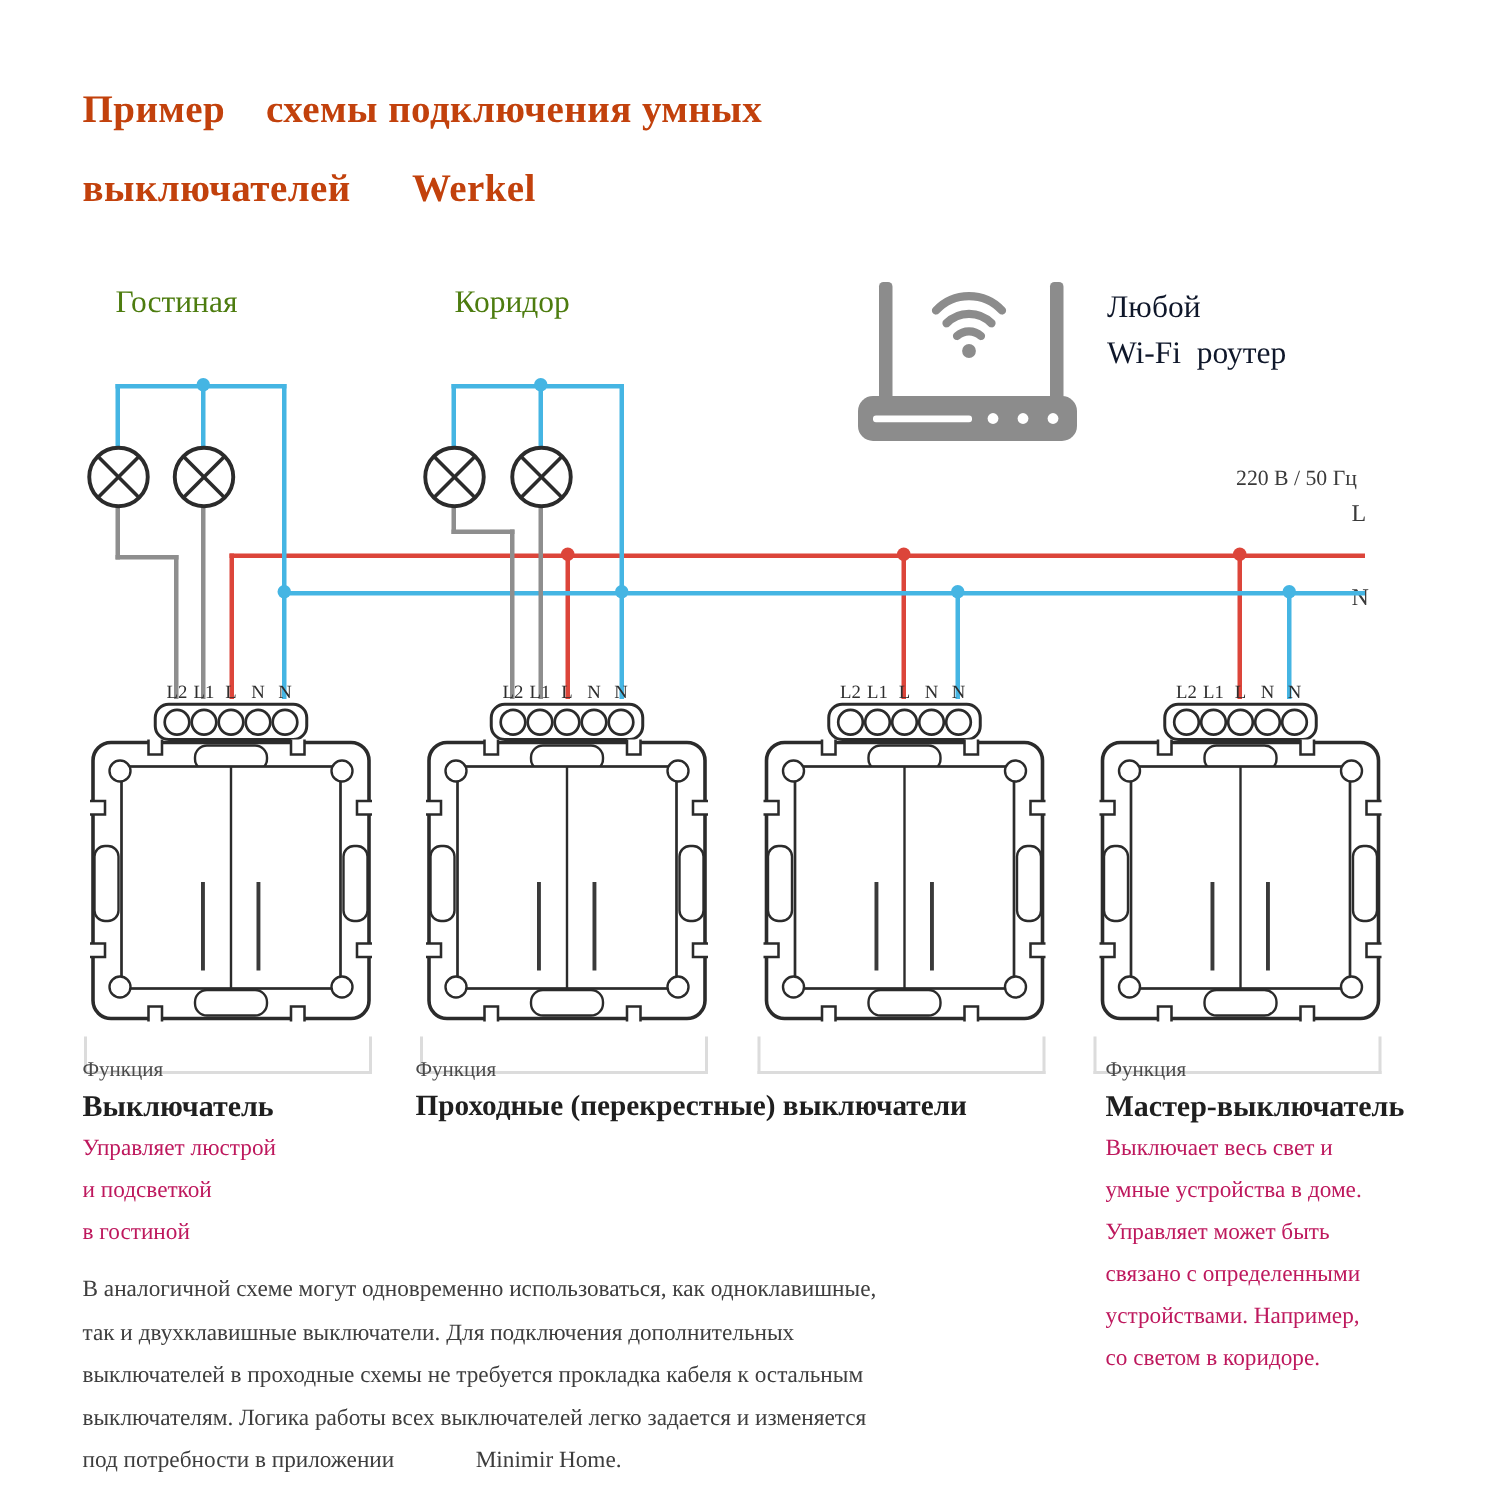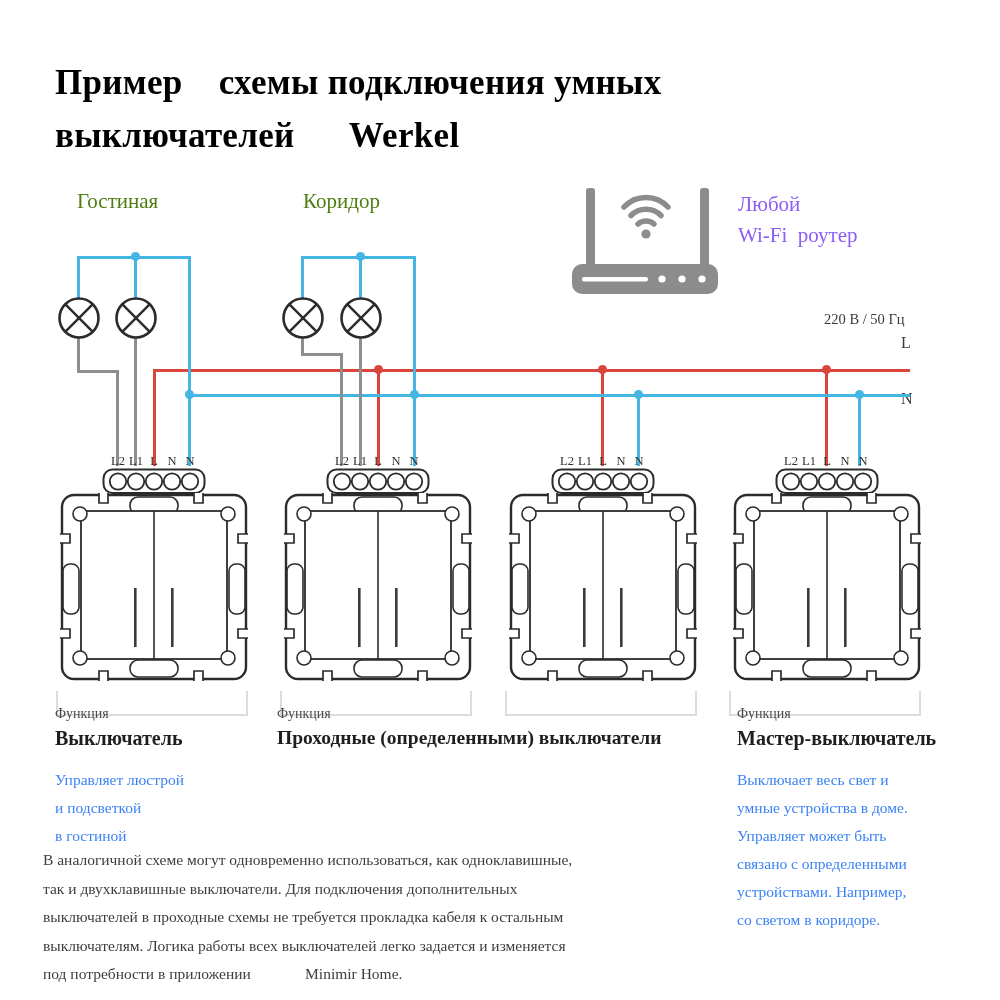--- a/index.html
+++ b/index.html
@@ -2,23 +2,23 @@
 <html style="--wire-live: #dc453a; --wire-neutral: #45b5e3; --wire-switched: #8e8e8e; --router: #8c8c8c; --ink: #2b2b2b;"><head>
 <meta charset="utf-8">
 <style>
   html,body{margin:0;padding:0;background:#fff;}
   .canvas{position:relative;width:1000px;height:1000px;background:#fff;overflow:hidden;
           font-family:"Liberation Serif", serif;color:var(--ink,#2b2b2b);}
   .abs{position:absolute;}
   .pre{white-space:pre-wrap;}
 
   
-  .page-title{left:55px;top:56px;font-size:35px;font-weight:700;line-height:53px;letter-spacing:.3px;color:#000000;}
+  .page-title{left:55px;top:46px;font-size:26px;font-weight:700;line-height:53px;letter-spacing:.3px;color:#c2410c;}
   .room-label{top:189px;font-size:21px;color:#4d7c0f;}
-  .router-label{left:738px;top:189px;font-size:21px;line-height:31px;color:#8b5cf6;}
+  .router-label{left:738px;top:189px;font-size:21px;line-height:31px;color:#0f172a;}
   .power-label{left:824px;top:311px;font-size:14.5px;color:#3a3a3a;}
   .ln-label{left:901px;font-size:16px;color:#3a3a3a;}
 
   
   .w{position:absolute;}
   .wh{height:3px;} .wv{width:3px;}
   .live{background:var(--wire-live,#dc453a);}
   .neutral{background:var(--wire-neutral,#45b5e3);}
   .gray{background:var(--wire-switched,#8e8e8e);}
   .dot{position:absolute;width:9px;height:9px;border-radius:50%;}
@@ -39,22 +39,22 @@
   .term-label{display:inline-block;width:18px;text-align:center;}
   .term-svg{position:absolute;top:15px;left:50%;transform:translateX(-50%);}
   .body-svg{position:absolute;top:39px;left:50%;transform:translateX(-50%);}
   .bracket{position:absolute;top:238px;left:0;width:192px;height:25px;
            border:2px solid #dcdcdc;border-top:none;box-sizing:border-box;}
 
   
   .caption{top:706px;}
   .eyebrow{font-size:14px;color:#4a4a4a;}
   .cap-title{font-size:20px;font-weight:700;color:#1f1f1f;margin-top:5px;}
-  .cap-body{font-size:15.5px;line-height:28px;color:#3b82f6;margin-top:16px;}
-  .footer{left:43px;top:846px;font-size:15.5px;line-height:28.5px;color:#3d3d3d;width:640px;}
+  .cap-body{font-size:15.5px;line-height:28px;color:#be185d;margin-top:2px;}
+  .footer{left:55px;top:846px;font-size:15.5px;line-height:28.5px;color:#3d3d3d;width:640px;}
 </style>
 </head>
 <body>
 
 <div class="canvas">
 
   <div class="abs page-title pre">Пример    схемы подключения умных
 выключателей      Werkel</div>
 
   <div class="abs room-label" style="left:77px;">Гостиная</div>
@@ -378,21 +378,21 @@
 
   <div class="abs caption" style="left:55px;width:220px;">
     <div class="eyebrow">Функция</div>
     <div class="cap-title">Выключатель</div>
     <div class="cap-body pre">Управляет люстрой
 и подсветкой
 в гостиной</div>
   </div>
   <div class="abs caption" style="left:277px;width:420px;">
     <div class="eyebrow">Функция</div>
-    <div class="cap-title" style="font-size:19.5px;">Проходные (определенными) выключатели</div>
+    <div class="cap-title" style="font-size:19.5px;">Проходные (перекрестные) выключатели</div>
   </div>
   <div class="abs caption" style="left:737px;width:215px;">
     <div class="eyebrow">Функция</div>
     <div class="cap-title">Мастер-выключатель</div>
     <div class="cap-body pre">Выключает весь свет и
 умные устройства в доме.
 Управляет может быть
 связано с определенными
 устройствами. Например,
 со светом в коридоре.</div>

